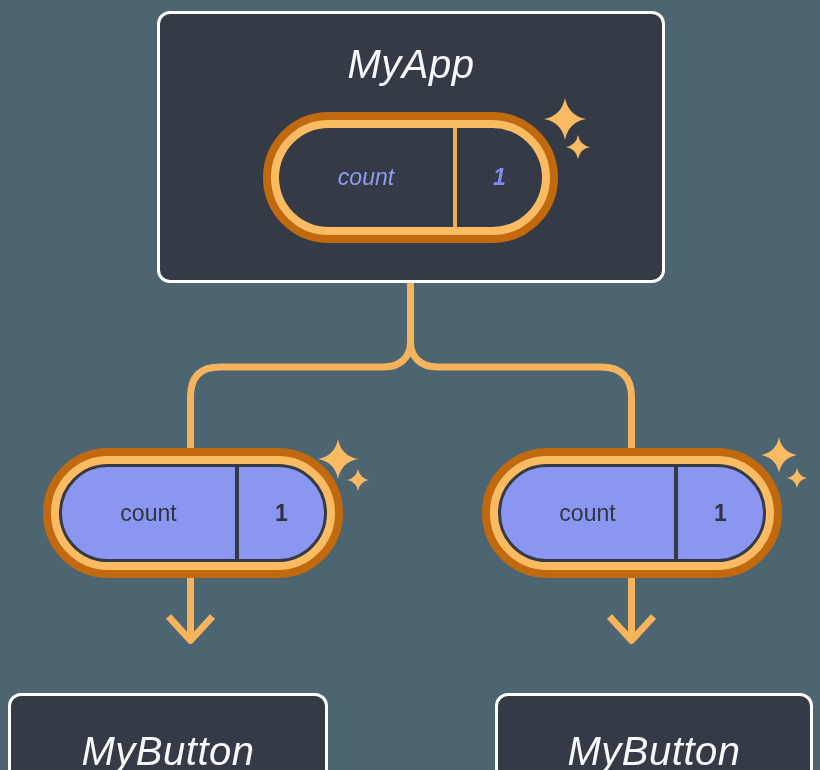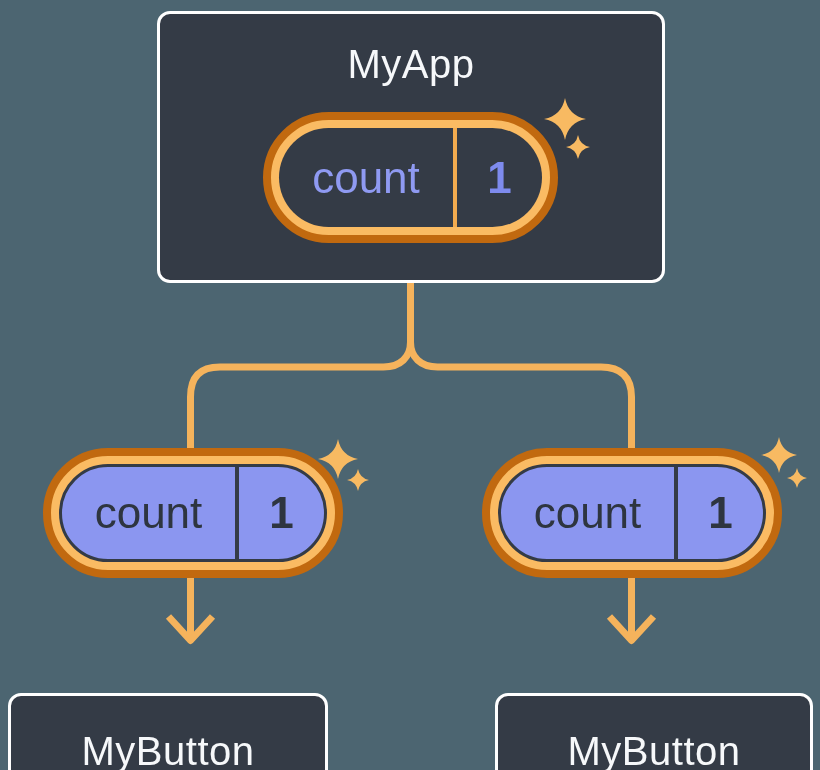--- a/index.html
+++ b/index.html
@@ -47,20 +47,21 @@
   }
   .sparkle { fill: var(--sparkle); }
 
   .node {
     position: absolute;
     background: var(--node-fill);
     border: 3px solid var(--node-border);
     border-radius: 13px;
     color: var(--node-text);
     z-index: 1;
+    font-style: italic;
   }
   .node--root {
     left: 157px; top: 11px;
     width: 508px; height: 272px;
   }
   .node-title {
     font-size: 40px;
     font-weight: 500;
     letter-spacing: 0.5px;
     color: var(--node-text);
@@ -93,21 +94,21 @@
   }
   .pill--dark .pill-inner { background: var(--node-fill); }
   .pill--purple .pill-inner {
     background: var(--purple);
     border: 3px solid var(--node-fill);
   }
   .pill-label, .pill-value {
     display: flex;
     align-items: center;
     justify-content: center;
-    font-size: 44px;
+    font-size: 23px;
   }
   .pill-label { flex: 1; font-weight: 400; }
   .pill-value { width: 85px; font-weight: 700; }
   .pill-divider { width: 4px; flex: 0 0 4px; }
 
   .pill--dark .pill-label { color: var(--purple-label); }
   .pill--dark .pill-value { color: var(--purple-value); }
   .pill--dark .pill-divider { background: var(--divider-orange); }
 
   .pill--purple .pill-label { color: var(--dark-text); }

